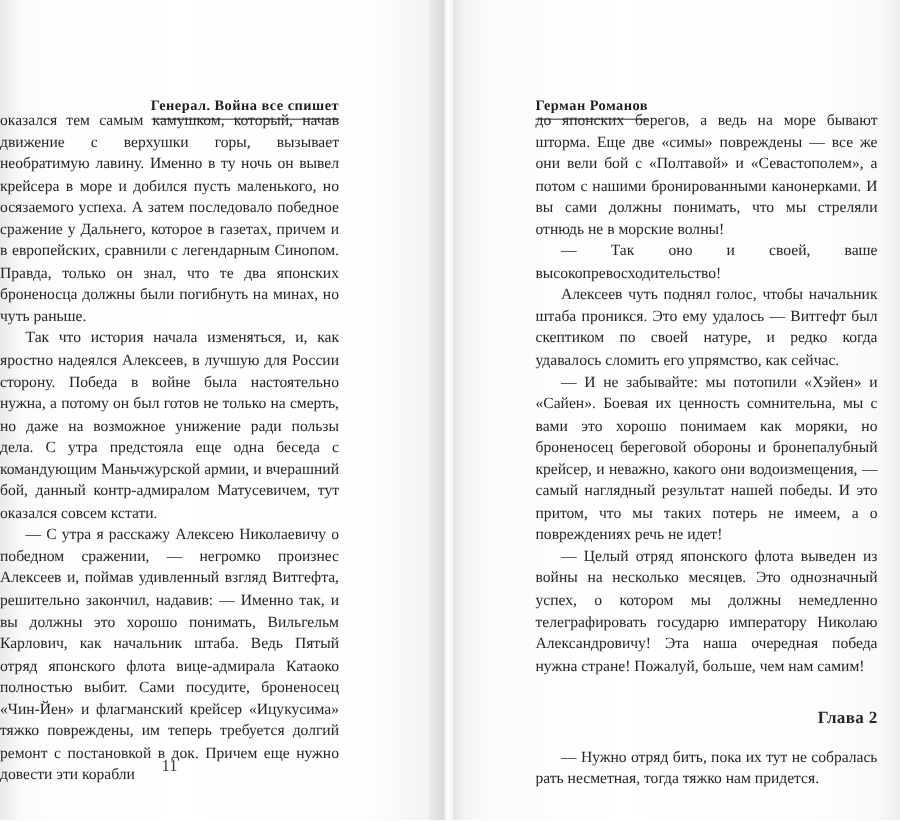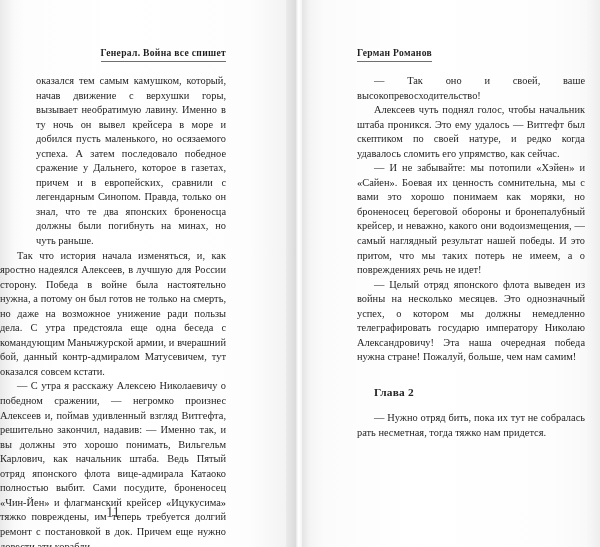--- a/index.html
+++ b/index.html
@@ -44,21 +44,21 @@
   .page {
     position: absolute;
     top: 0;
     height: 547px;
   }
   .page.left  { left: -56px; width: 340px; }
   .page.right { left: 352px; width: 340px; }
 
   .running-head {
     position: absolute;
-    top: 47px;
+    top: 65px;
     font-size: 9.6px;
     font-weight: bold;
     letter-spacing: 0.3px;
     color: #1f1f1f;
     border-bottom: 1px solid #6f6f6f;
     padding-bottom: 3px;
     white-space: nowrap;
   }
   .page.left .running-head  { right: 58px; text-align: right; }
   .page.right .running-head { left: 5px;  text-align: right; }
@@ -72,37 +72,37 @@
     text-justify: inter-word;
     hyphens: manual;
   }
   .page.left .textblock  { left: 56px; width: 226px; }
   .page.right .textblock { left: 5px;  width: 228px; }
 
   .textblock p {
     margin: 0;
     text-indent: 17px;
   }
-  .textblock p.noindent { text-indent: 0; margin-left: 36px; }
+  .textblock p.noindent { text-indent: 0; }
 
   .chapter-title {
     margin: 0;
     padding-top: 20px;
     padding-bottom: 12px;
-    text-align: left;
+    text-align: right;
     font-size: 11.4px;
     font-weight: bold;
     text-indent: 0;
     letter-spacing: 0.2px;
   }
 
   .folio {
     position: absolute;
     top: 505px;
-    font-size: 14px;
+    font-size: 11px;
     color: #3a3a3a;
     text-align: center;
     width: 226px;
   }
   .page.left .folio  { left: 56px; }
   .page.right .folio { left: 5px; width: 228px; }
 </style>
 </head>
 <body>
 
@@ -123,20 +123,21 @@
       <p>— С утра я расскажу Алексею Николаевичу о победном сражении, — негромко произнес Алексеев и, поймав удивленный взгляд Витгефта, решительно закончил, надавив: — Именно так, и вы должны это хорошо понимать, Вильгельм Карлович, как начальник штаба. Ведь Пятый отряд японского флота вице-адмирала Катаоко полностью выбит. Сами посудите, броненосец «Чин-Йен» и флагманский крейсер «Ицукусима» тяжко повреждены, им теперь требуется долгий ремонт с постановкой в док. Причем еще нужно довести эти корабли</p>
     </div>
 
     <div class="folio">11</div>
   </div>
 
   <div class="page right">
     <div class="running-head">Герман Романов</div>
 
     <div class="textblock">
+      <p class="noindent">до японских берегов, а ведь на море бывают шторма. Еще две «симы» повреждены — все же они вели бой с «Полтавой» и «Севастополем», а потом с нашими бронированными канонерками. И вы сами должны понимать, что мы стреляли отнюдь не в морские волны!</p>
       <p>— Так оно и своей, ваше высокопревосходительство!</p>
       <p>Алексеев чуть поднял голос, чтобы начальник штаба проникся. Это ему удалось — Витгефт был скептиком по своей натуре, и редко когда удавалось сломить его упрямство, как сейчас.</p>
       <p>— И не забывайте: мы потопили «Хэйен» и «Сайен». Боевая их ценность сомнительна, мы с вами это хорошо понимаем как моряки, но броненосец береговой обороны и бронепалубный крейсер, и неважно, какого они водоизмещения, — самый наглядный результат нашей победы. И это притом, что мы таких потерь не имеем, а о повреждениях речь не идет!</p>
       <p>— Целый отряд японского флота выведен из войны на несколько месяцев. Это однозначный успех, о котором мы должны немедленно телеграфировать государю императору Николаю Александровичу! Эта наша очередная победа нужна стране! Пожалуй, больше, чем нам самим!</p>
 
       <p class="chapter-title">Глава 2</p>
 
       <p>— Нужно отряд бить, пока их тут не собралась рать несметная, тогда тяжко нам придется.</p>
     </div>
 

